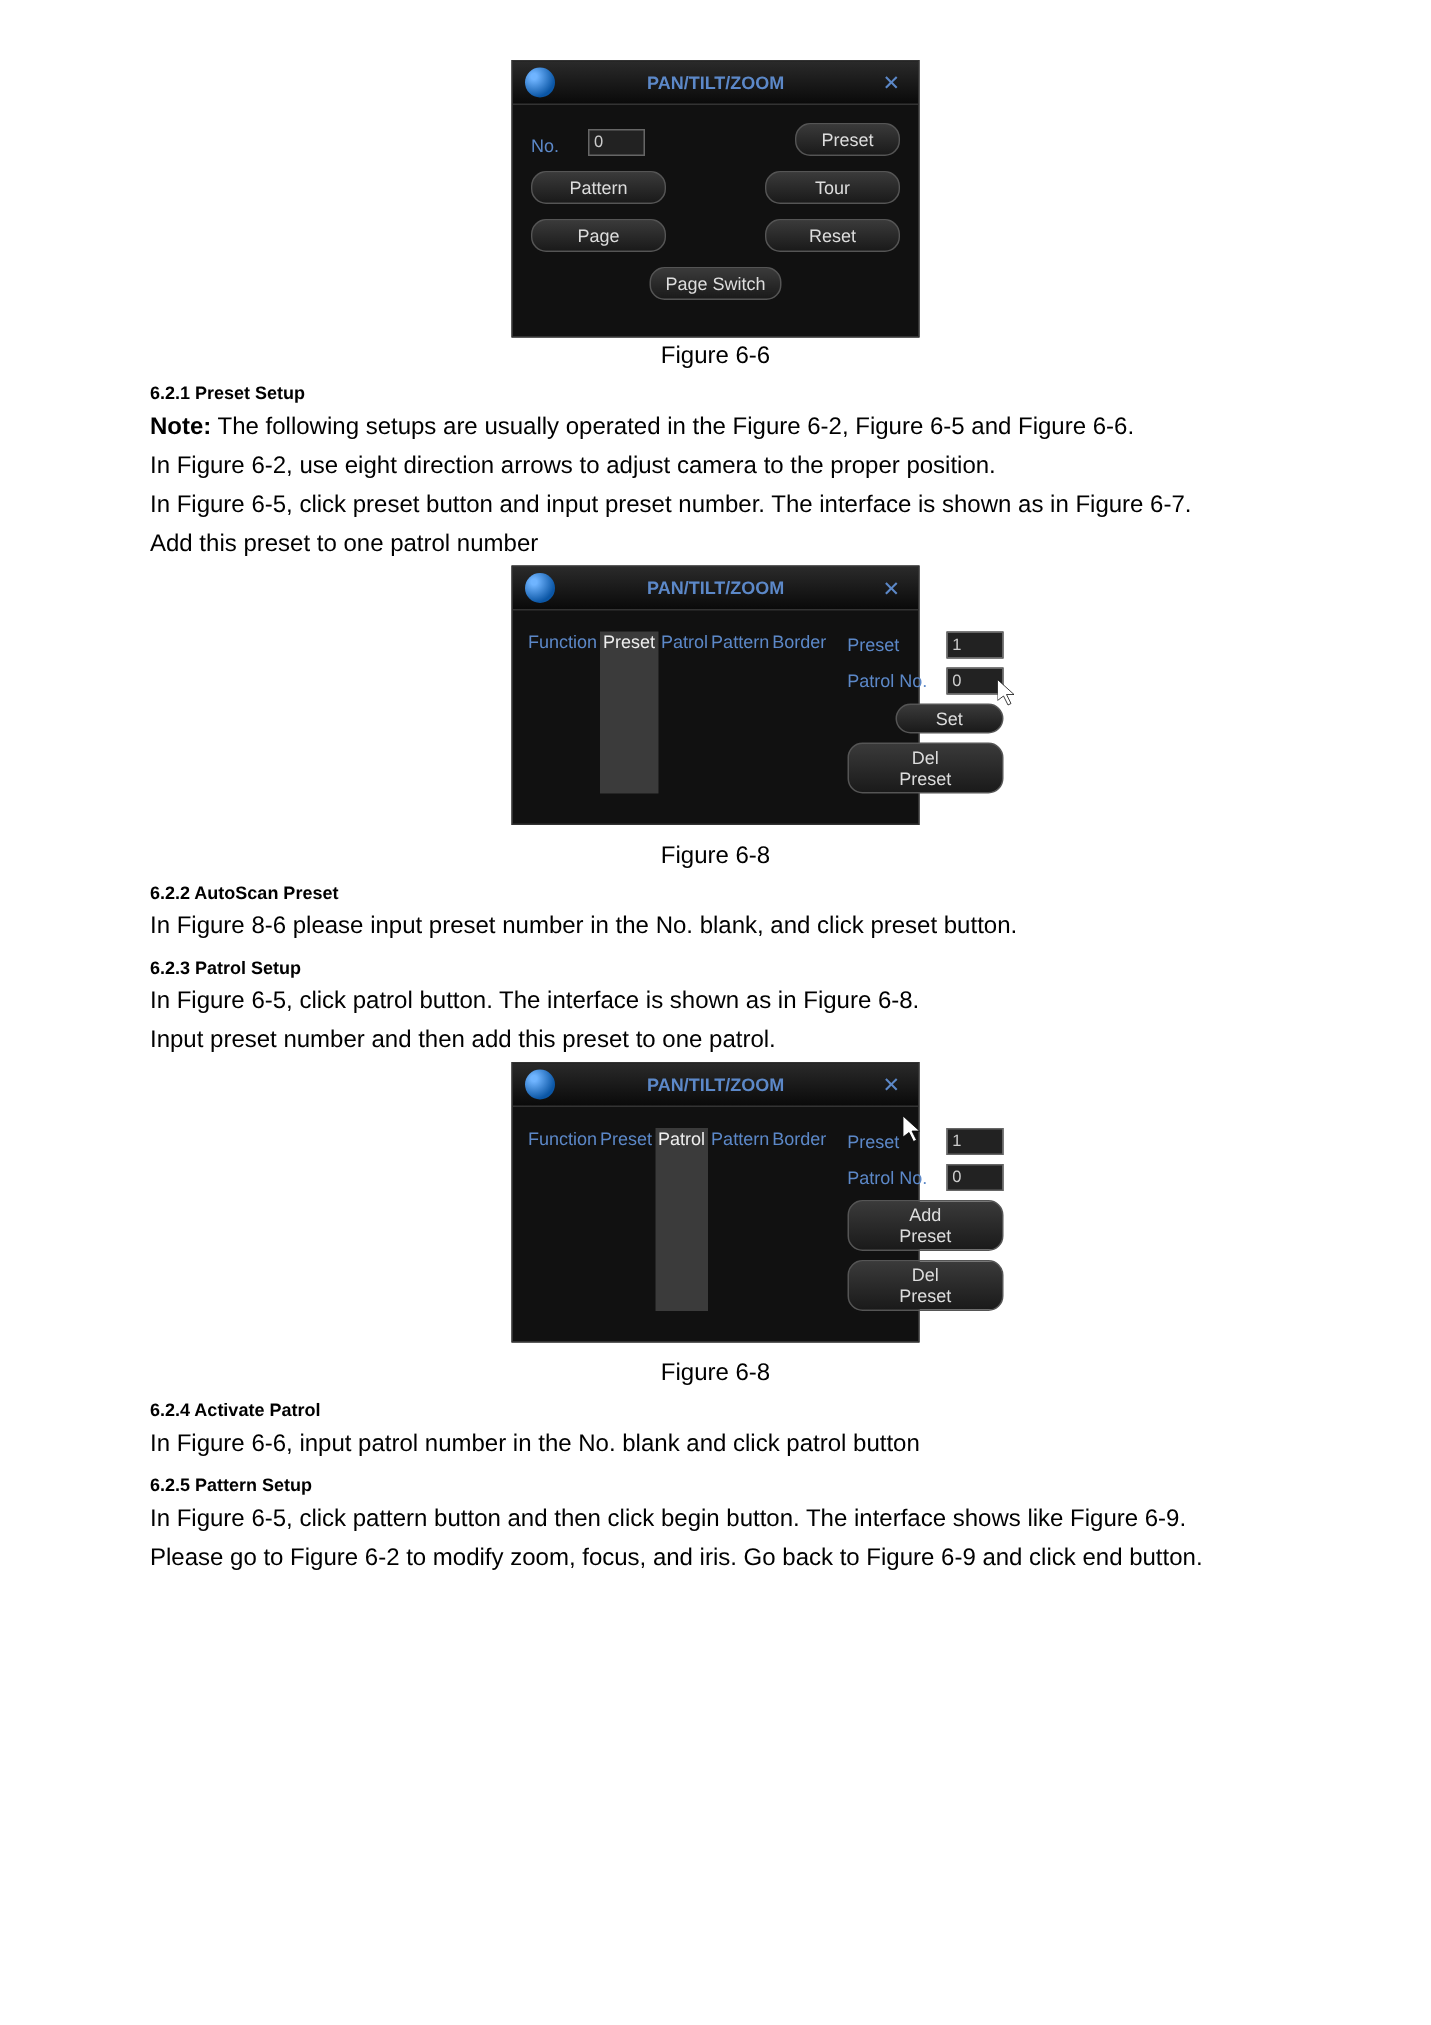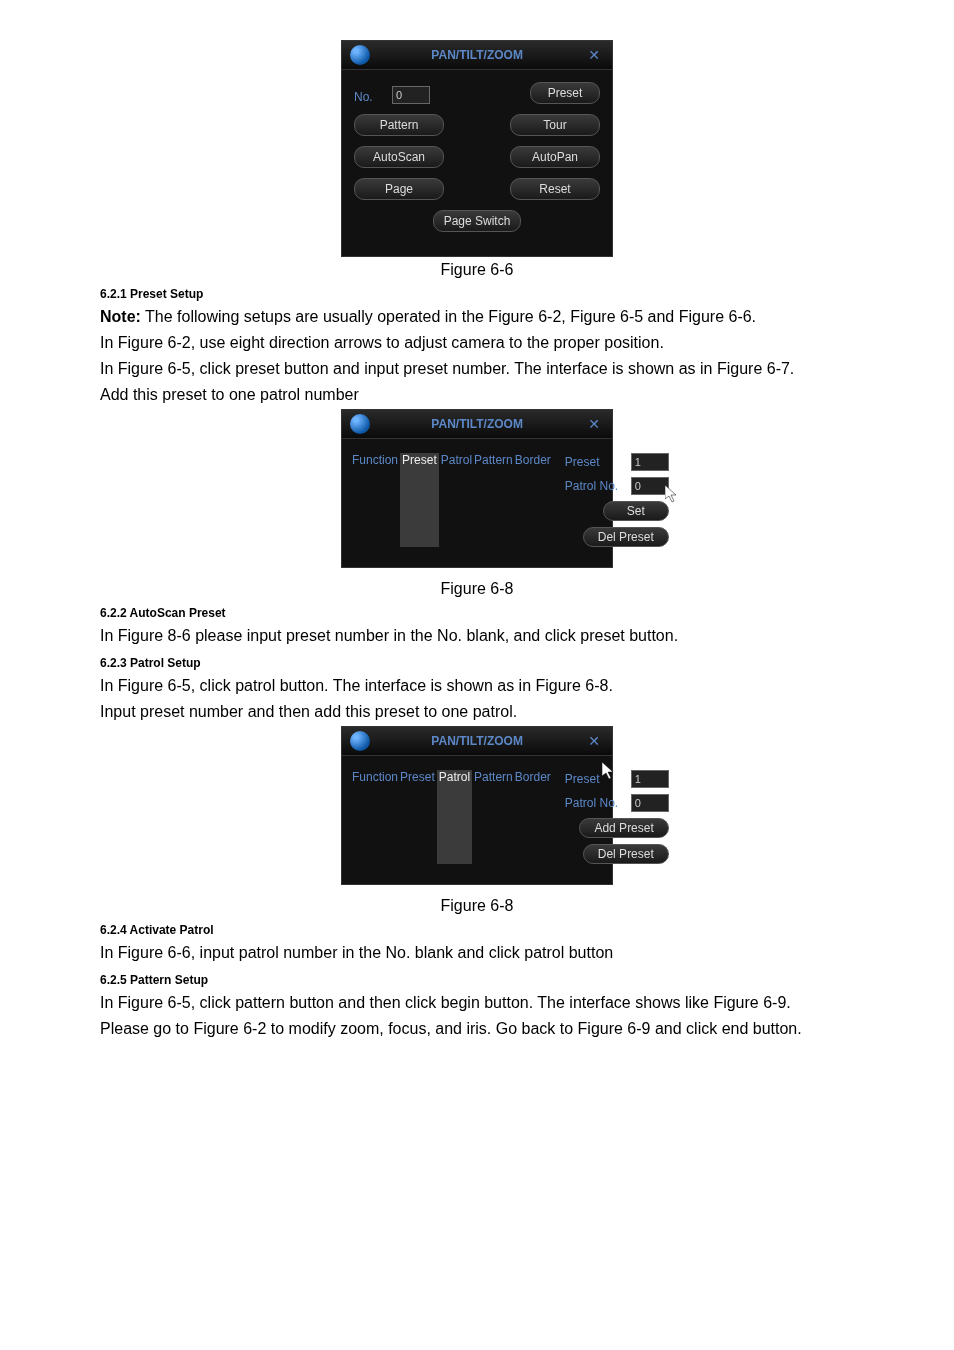--- a/index.html
+++ b/index.html
@@ -72,21 +72,21 @@
     border-radius: 10px;
     color: #ddd;
     padding: 3px 10px;
     font-size: 12px;
     text-align: center;
     min-width: 70px;
     box-sizing: border-box;
   }
   .btn-small {
     min-width: 66px;
-    padding: 2px 14px;
+    padding: 2px 26px;
   }
   .text-input {
     background: #222;
     border: 1px solid #666;
     color: #ccc;
     width: 30px;
     height: 16px;
     font-size: 11px;
     padding: 0 3px;
   }
@@ -151,25 +151,20 @@
     <div class="row">
       <span class="label">No.</span>
       <input class="text-input" value="0" style="">
       <span style="flex:1"></span>
       <span class="btn">Preset</span>
     </div>
     <div class="row">
       <span class="btn" style="min-width:90px">Pattern</span>
       <span style="flex:1"></span>
       <span class="btn" style="min-width:90px">Tour</span>
-    </div>
-    <div class="row">
-      <span class="btn" style="min-width:90px">AutoScan</span>
-      <span style="flex:1"></span>
-      <span class="btn" style="min-width:90px">AutoPan</span>
     </div>
     <div class="row">
       <span class="btn" style="min-width:90px">Page</span>
       <span style="flex:1"></span>
       <span class="btn" style="min-width:90px">Reset</span>
     </div>
     <div class="row" style="justify-content:center;margin-bottom:12px">
       <span class="btn">Page Switch</span>
     </div>
   </div>

